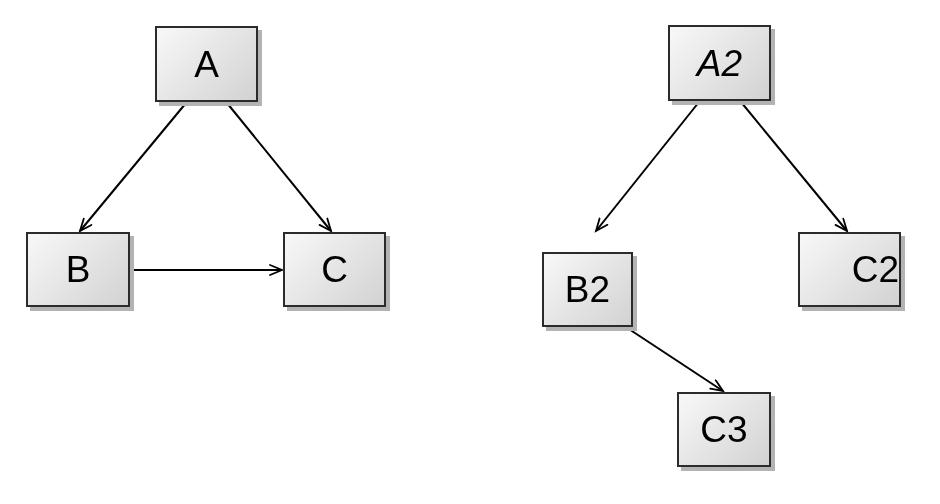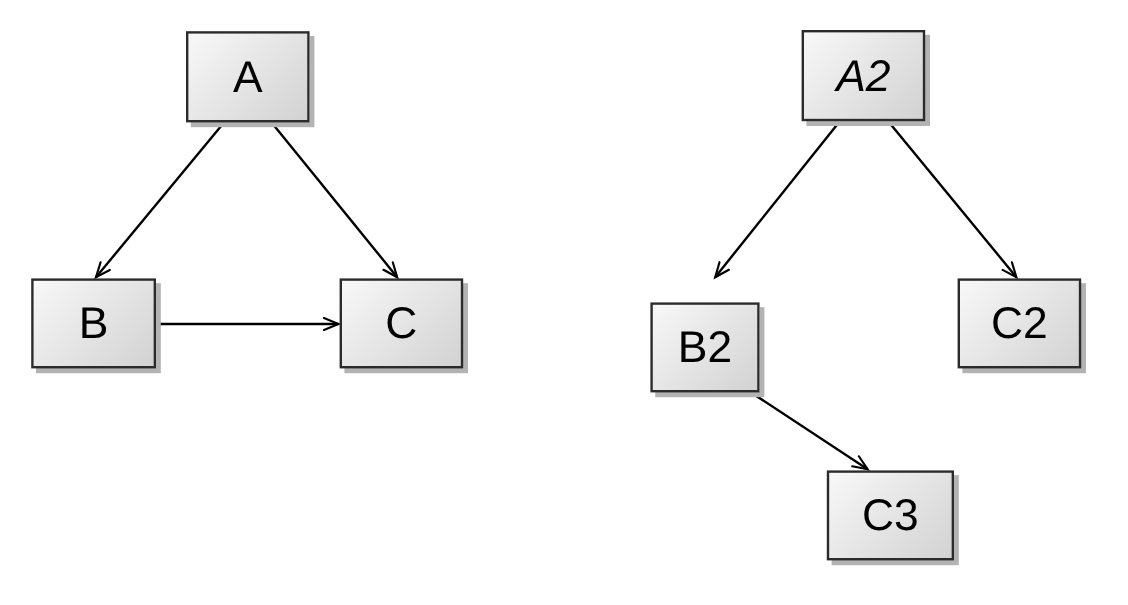--- a/index.html
+++ b/index.html
@@ -76,20 +76,20 @@
       </div>
       <div class="node" style="left: 283px; top: 232px; width: 103px; height: 75px;">
         <span class="node-label">C</span>
       </div>
       <div class="node" style="left: 668px; top: 25px; width: 103px; height: 76px; font-style: italic;">
         <span class="node-label">A2</span>
       </div>
       <div class="node" style="left: 542px; top: 232px; width: 91px; height: 75px; margin-top: 20px;">
         <span class="node-label">B2</span>
       </div>
-      <div class="node" style="left: 798px; top: 232px; width: 103px; height: 75px;">
+      <div class="node" style="left: 798px; top: 232px; width: 103px; height: 75px; justify-content: flex-end;">
         <span class="node-label">C2</span>
       </div>
-      <div class="node" style="left: 677px; top: 392px; width: 106px; height: 75px; margin-left: 12px;">
+      <div class="node" style="left: 677px; top: 392px; width: 94px; height: 75px;">
         <span class="node-label">C3</span>
       </div>
     </div>
 </div>
 
 </body></html>

